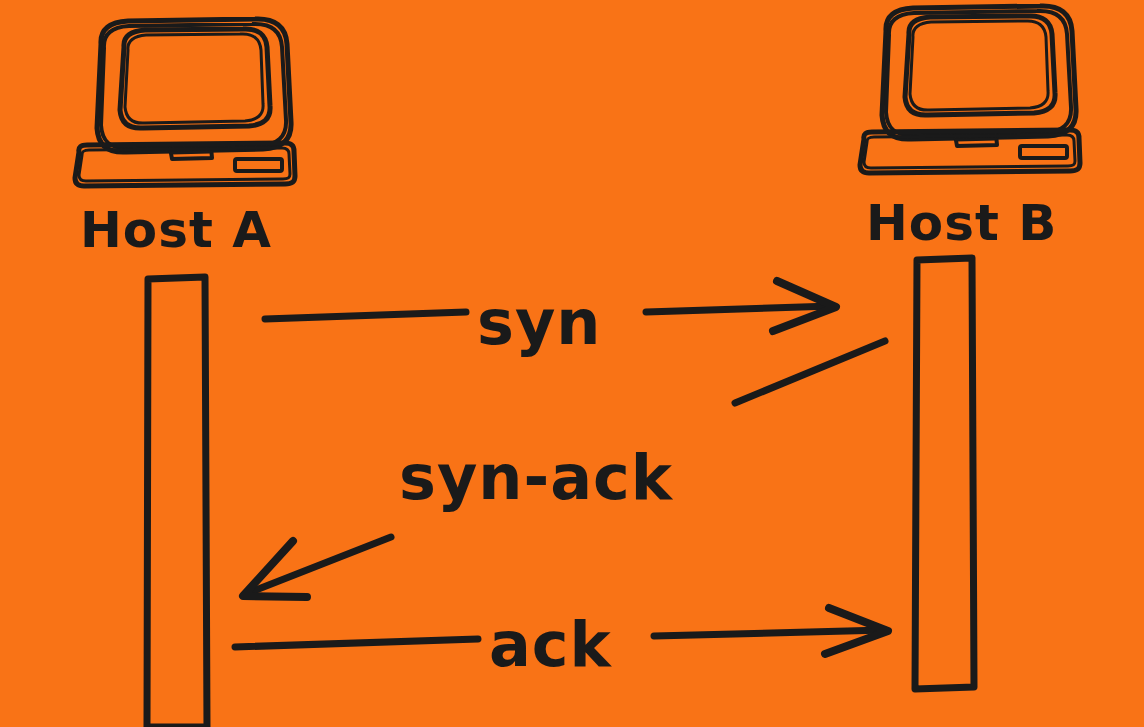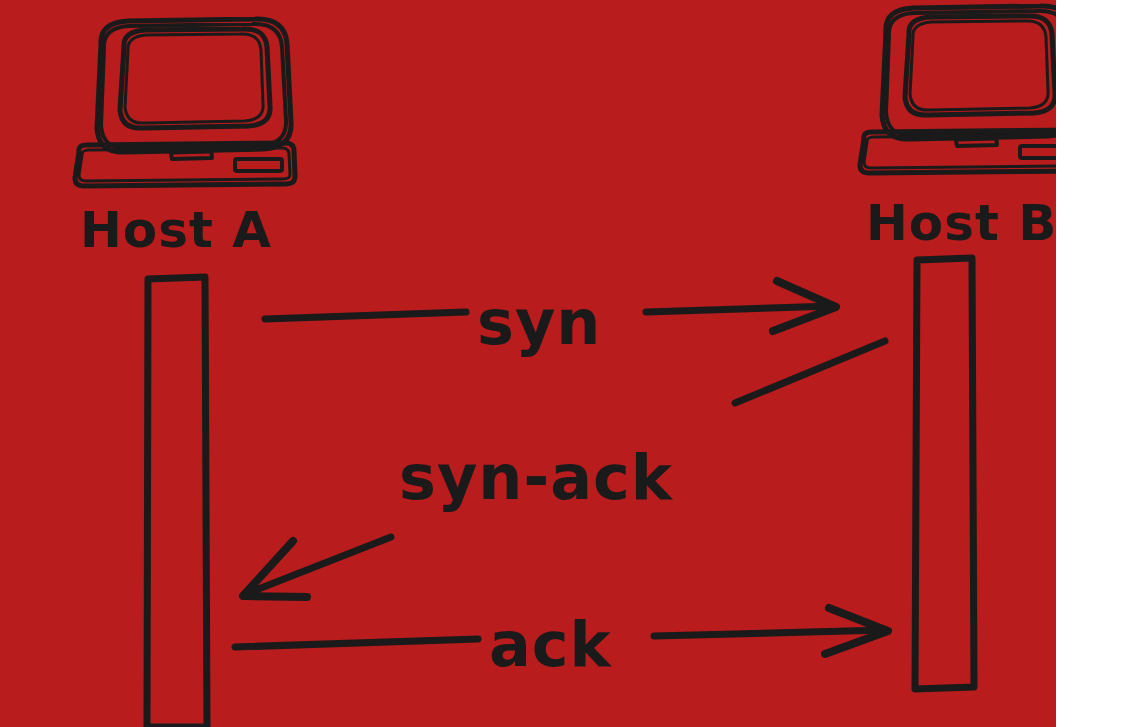--- a/index.html
+++ b/index.html
@@ -2,23 +2,23 @@
 <html><head>
 <meta charset="utf-8">
 <style>
   html, body {
     margin: 0;
     padding: 0;
     background: #ffffff;
   }
   #canvas {
     position: relative;
-    width: 1056px;
+    width: 1144px;
     height: 727px;
-    background: #b91c1c;
+    background: #f97316;
     overflow: hidden;
     font-family: "DejaVu Sans", sans-serif;
   }
   #diagram-svg {
     position: absolute;
     left: 0;
     top: 0;
     width: 1144px;
     height: 727px;
   }

